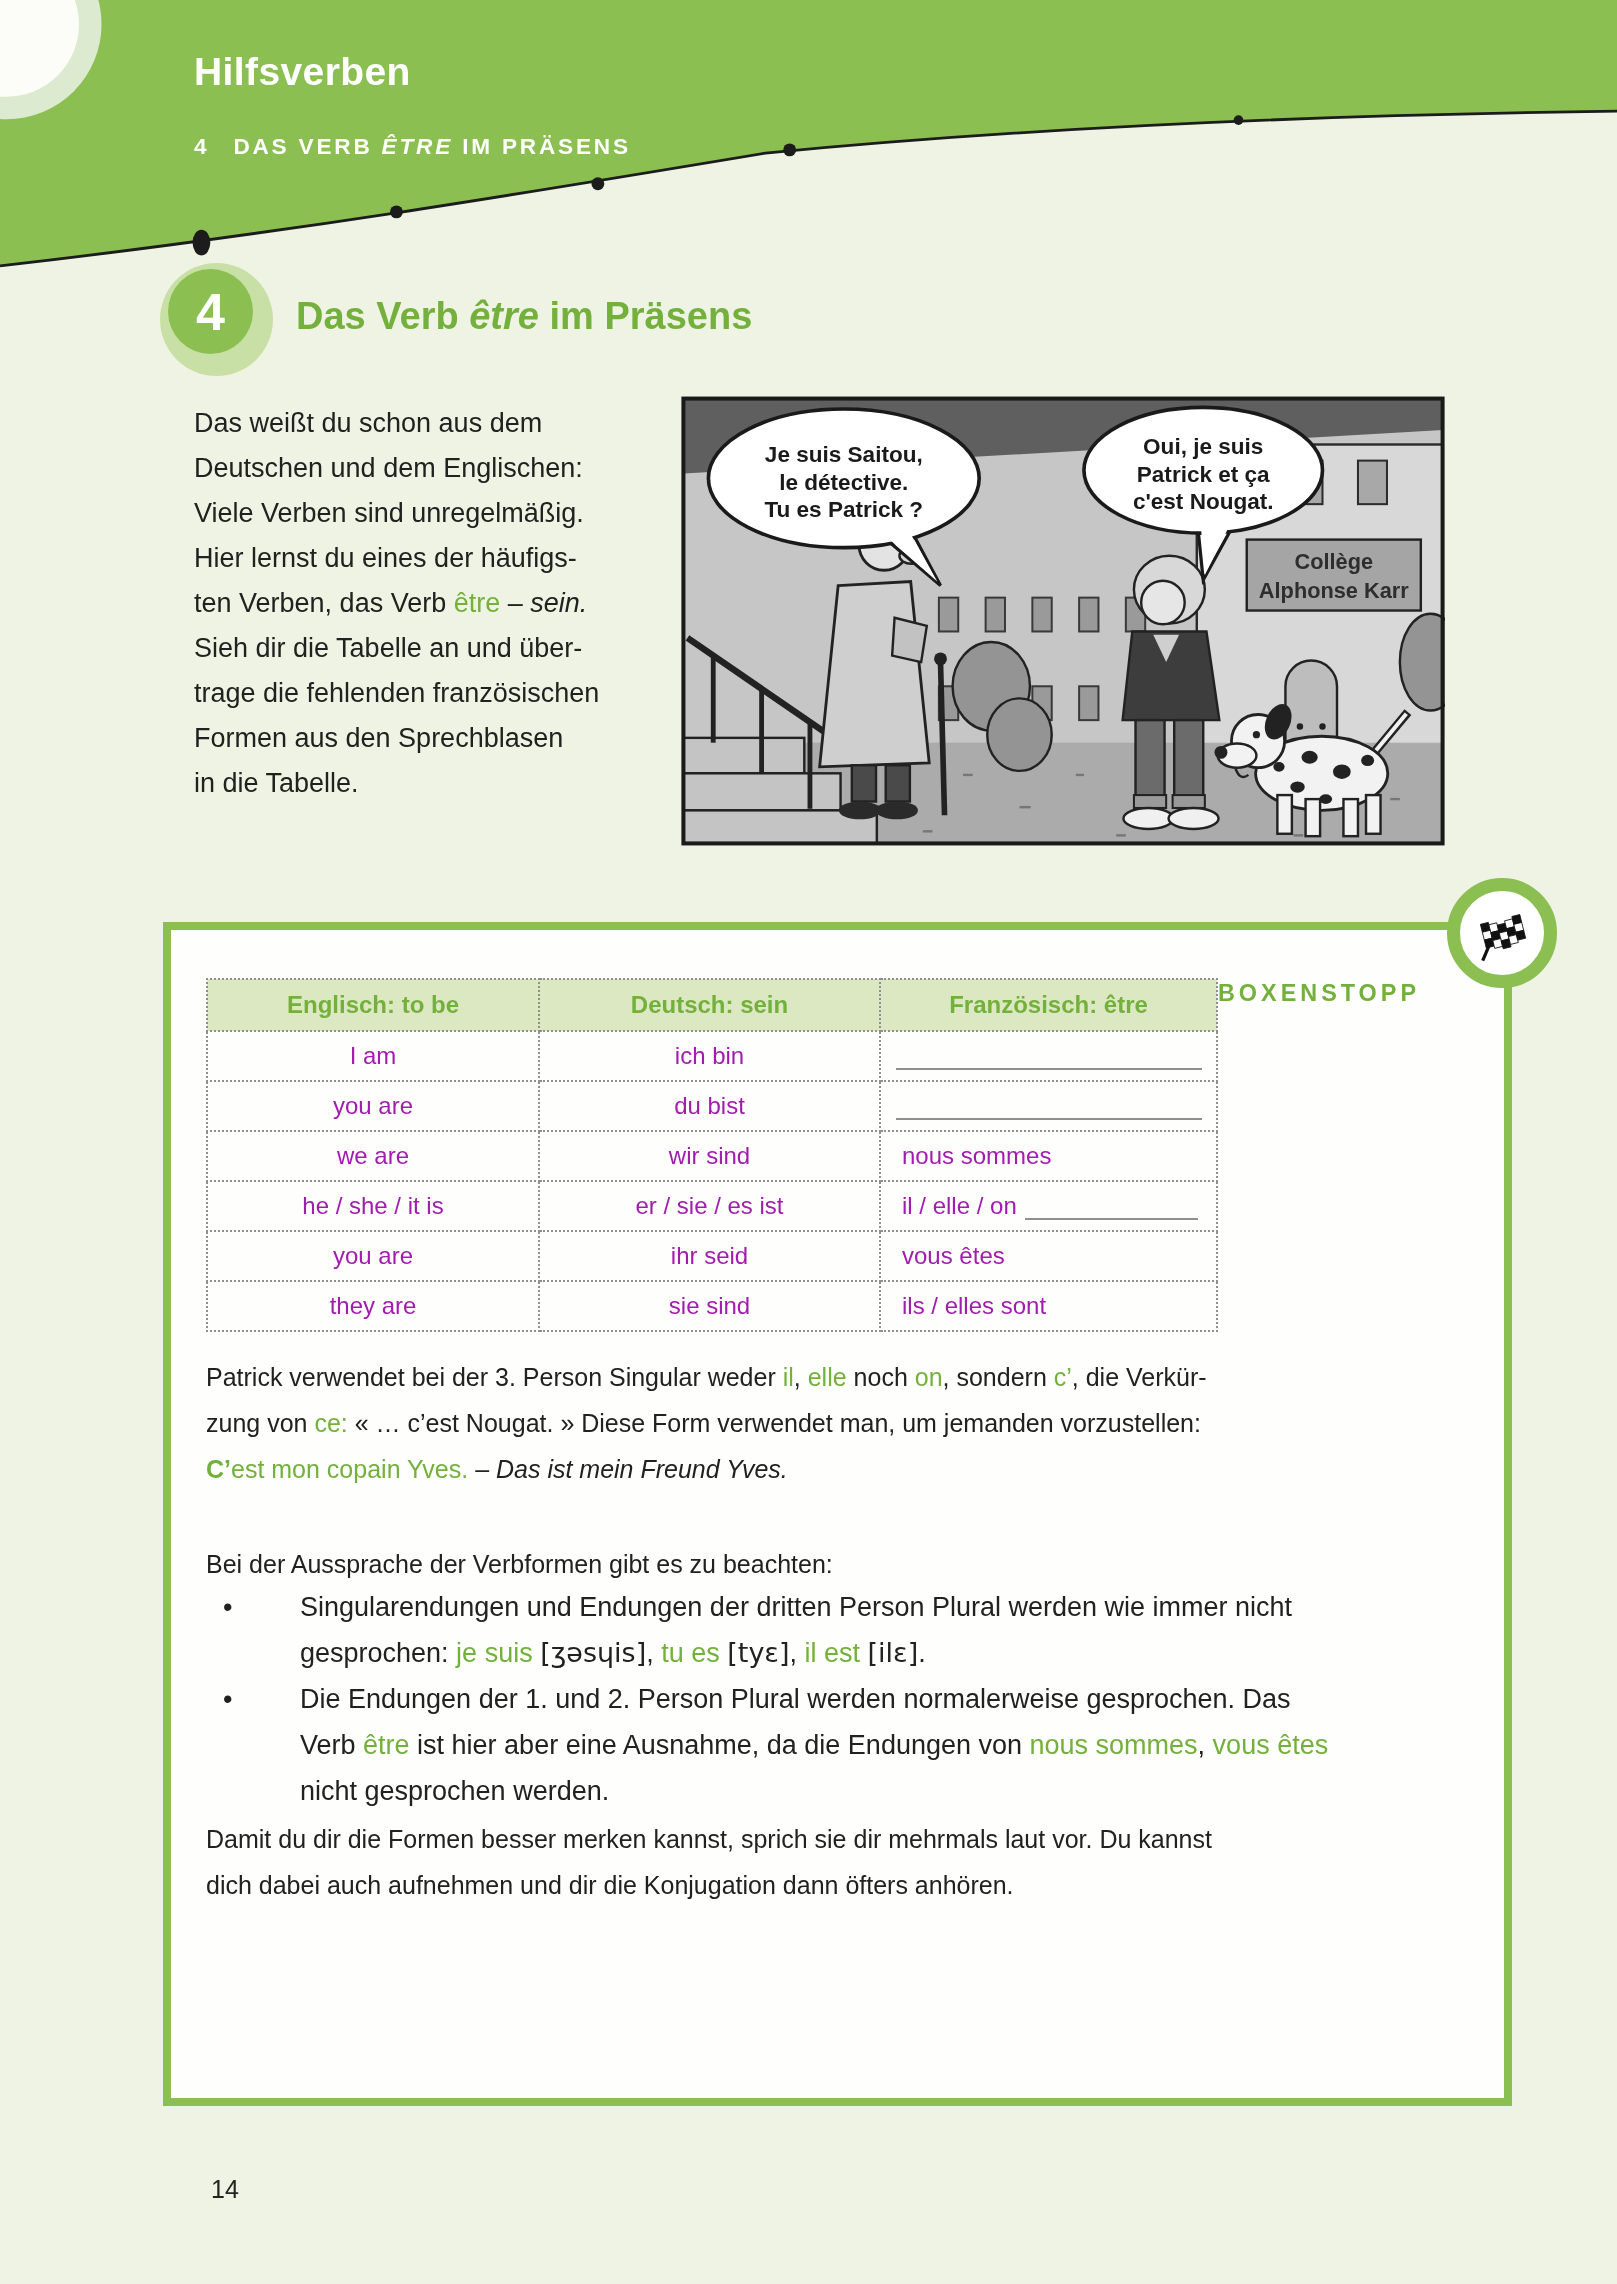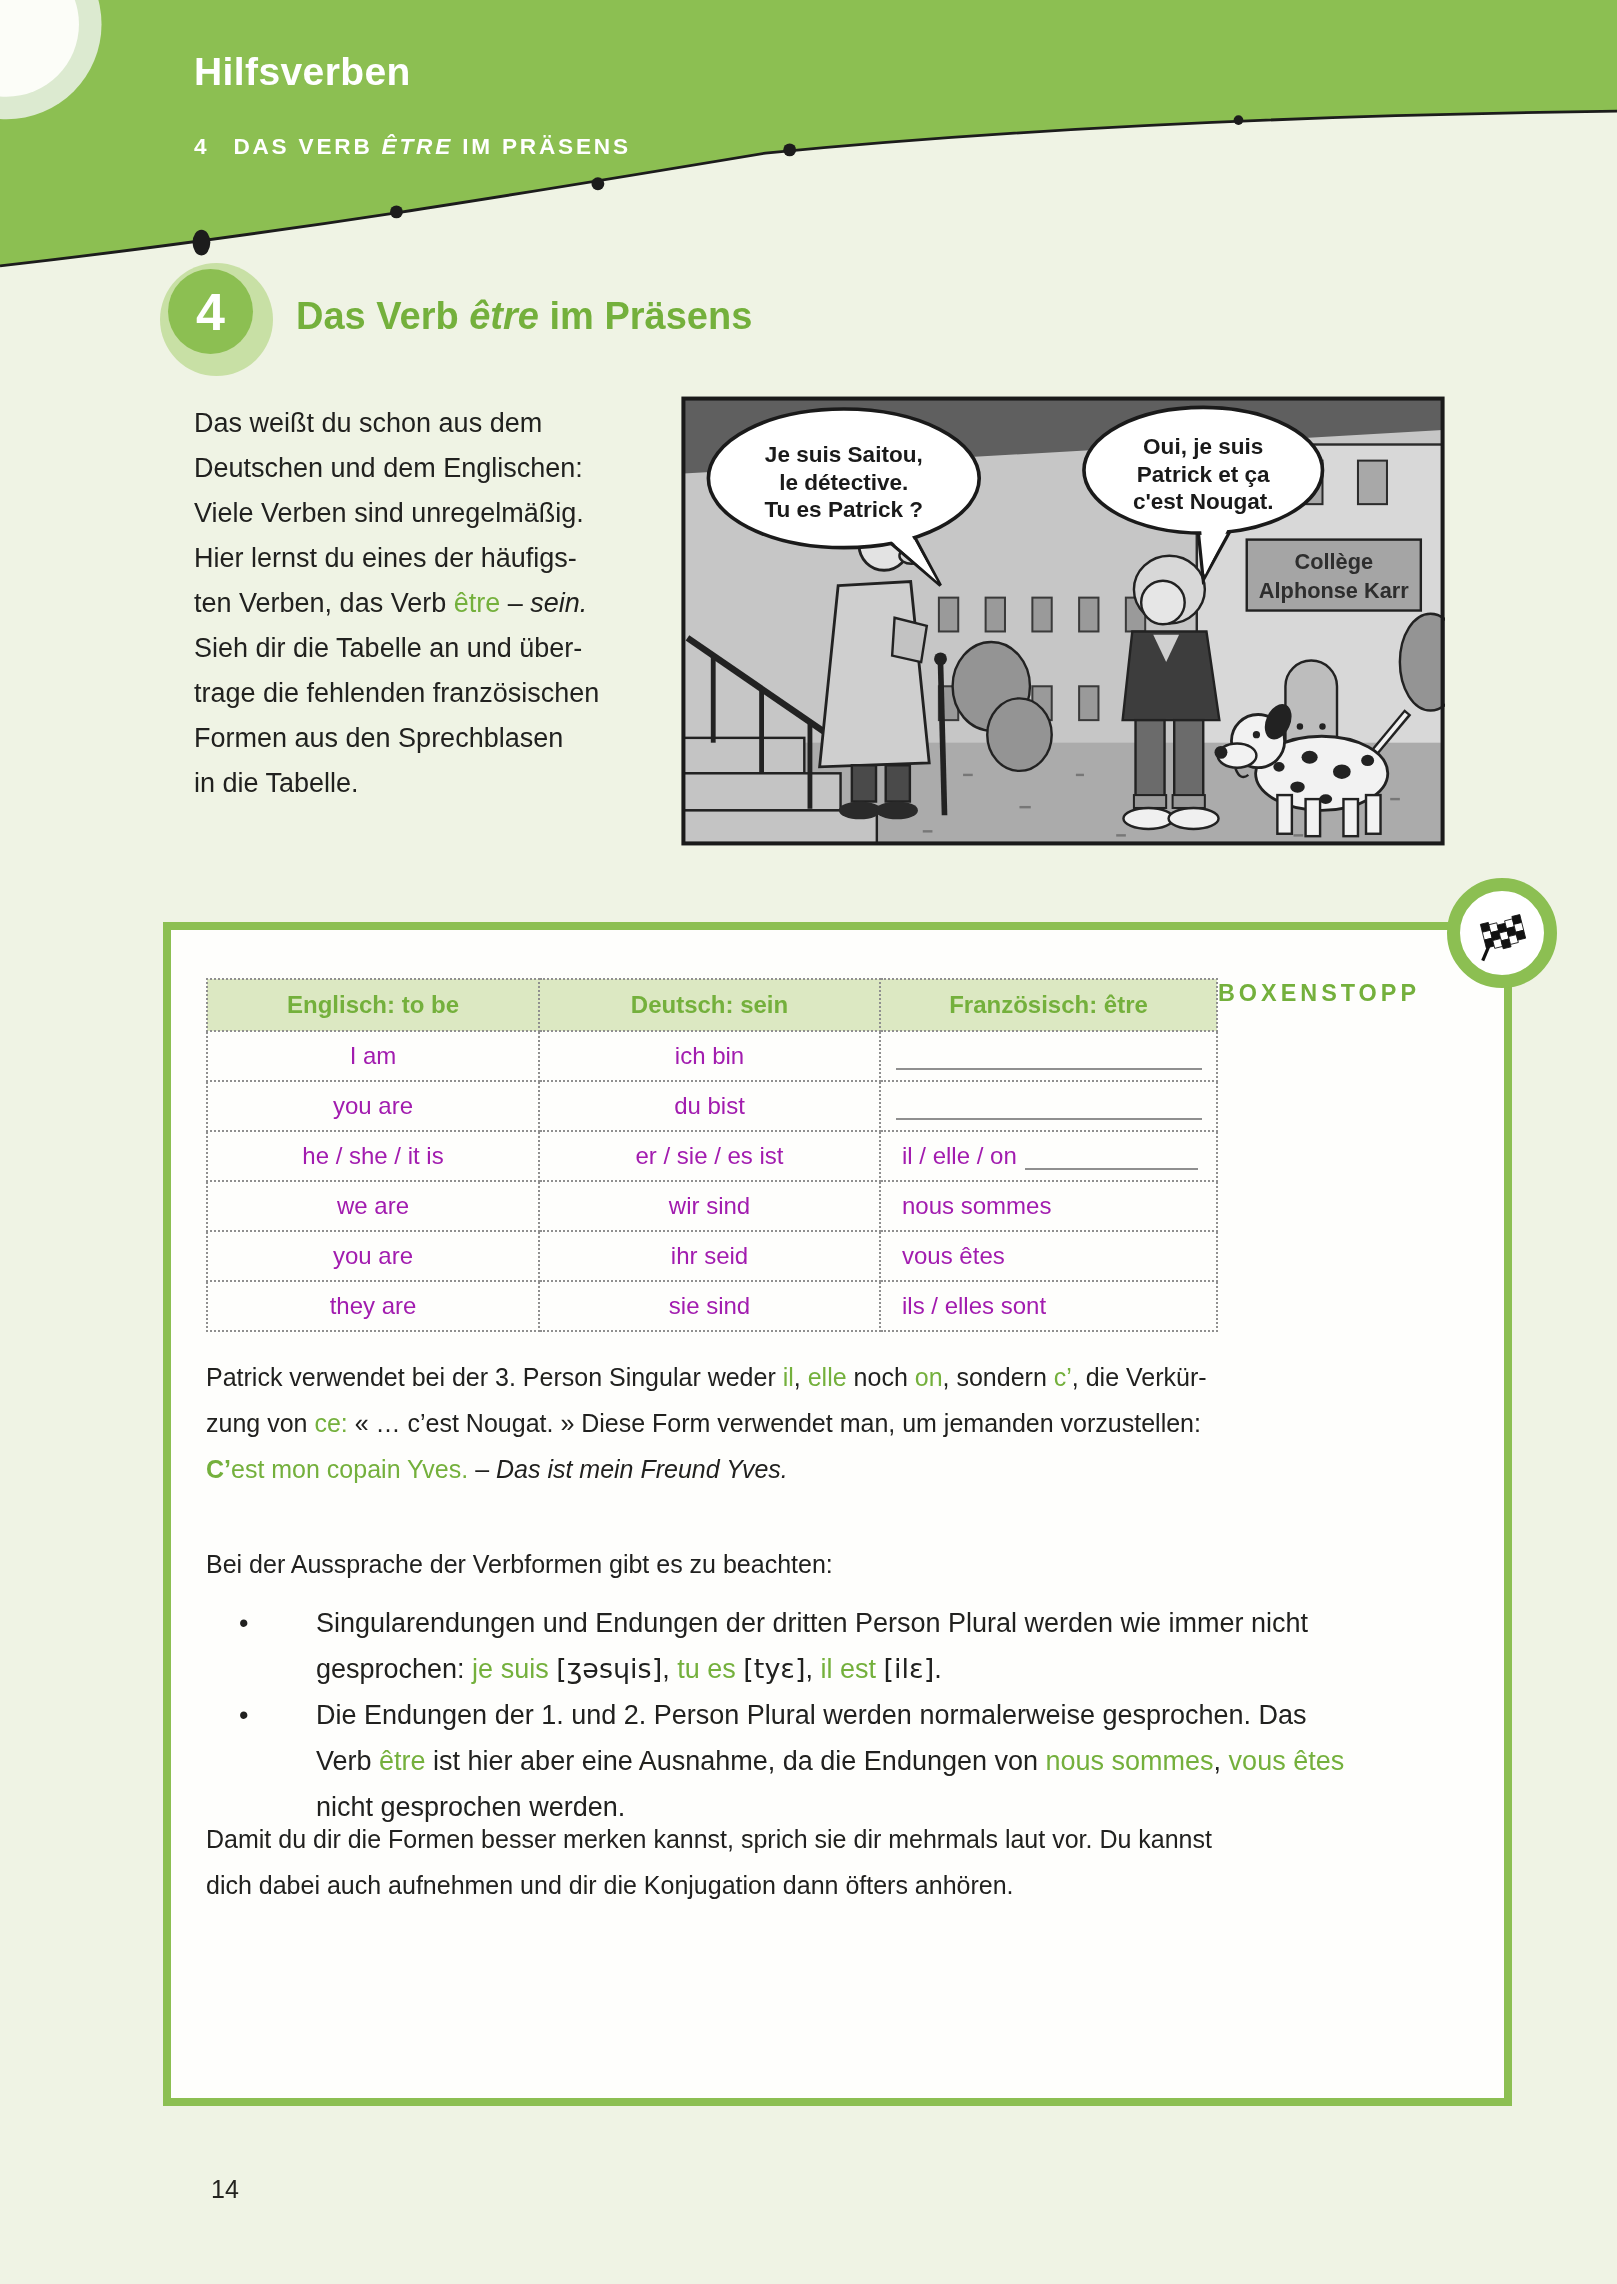--- a/index.html
+++ b/index.html
@@ -36,21 +36,21 @@
   table.conj th,table.conj td{border:2.4px dotted #8f8f8f;text-align:center;vertical-align:middle;padding:0;}
   table.conj th{height:50px;background:#dce8c2;color:#74b03c;font-weight:bold;}
   table.conj td{height:48px;color:#a21caf;}
   .frwrap{display:flex;align-items:center;justify-content:center;height:48px;}
   .frwrap .blank{flex:1;border-bottom:2.4px solid #8f8f8f;height:0;align-self:flex-end;margin:0 14.5px 9.7px 14.5px;}
   .frwrap.has-text{justify-content:flex-start;padding-left:21px;}
   .frwrap.has-text .blank{margin-left:8px;margin-right:17.7px;}
   .boxtext{position:absolute;left:35px;font-size:25px;line-height:46px;white-space:nowrap;}
   .p1{top:424px;}
   .p2{top:611px;}
-  .bullets{position:absolute;left:52px;top:654px;font-size:27px;line-height:46px;list-style:none;margin:16px;padding:0;white-space:nowrap;}
+  .bullets{position:absolute;left:52px;top:654px;font-size:27px;line-height:46px;list-style:none;margin:0;padding:0;white-space:nowrap;}
   .bullets li{position:relative;padding-left:77px;}
   .bullets li::before{content:"\2022";position:absolute;left:0;top:0;}
   .p3{top:886px;}
   .pagenum{position:absolute;left:187px;top:2175px;font-size:25px;color:#23231f;margin-left:24px;}
 </style>
 </head>
 <body>
 
 <div class="page">
 
@@ -233,35 +233,35 @@
           <tr>
             <td>you are</td>
             <td>du bist</td>
             <td>
               <div class="frwrap">
                 <span class="blank"></span>
               </div>
             </td>
           </tr>
           <tr>
+            <td>we are</td>
+            <td>wir sind</td>
+            <td>
+              <div class="frwrap has-text">
+                <span>nous sommes</span>
+              </div>
+            </td>
+          </tr>
+          <tr>
             <td>he / she / it is</td>
             <td>er / sie / es ist</td>
             <td>
               <div class="frwrap has-text">
                 <span>il / elle / on</span>
                 <span class="blank"></span>
-              </div>
-            </td>
-          </tr>
-          <tr>
-            <td>we are</td>
-            <td>wir sind</td>
-            <td>
-              <div class="frwrap has-text">
-                <span>nous sommes</span>
               </div>
             </td>
           </tr>
           <tr>
             <td>you are</td>
             <td>ihr seid</td>
             <td>
               <div class="frwrap has-text">
                 <span>vous êtes</span>
               </div>

